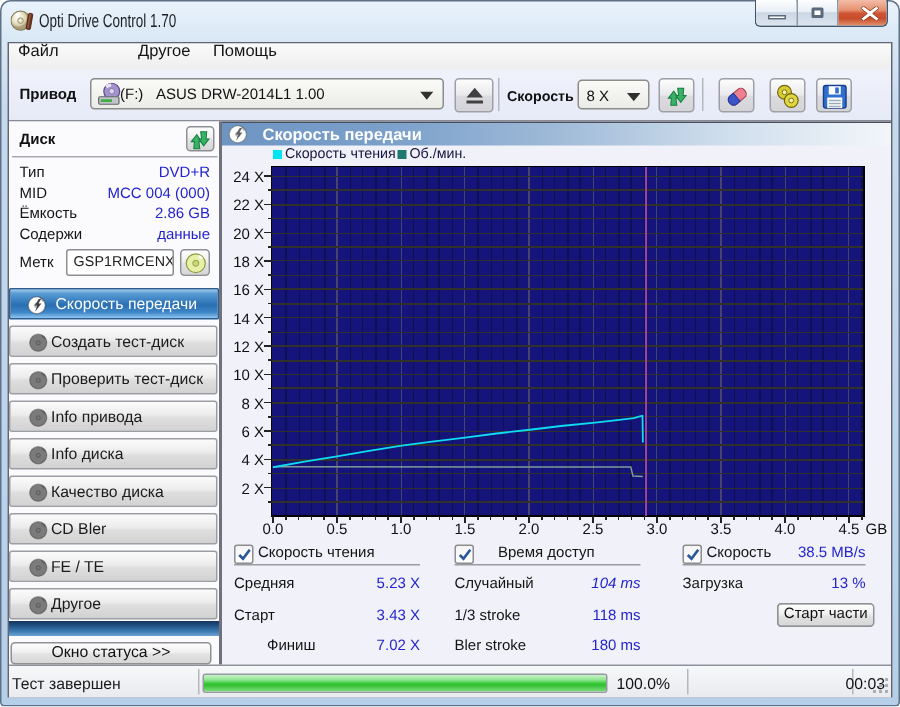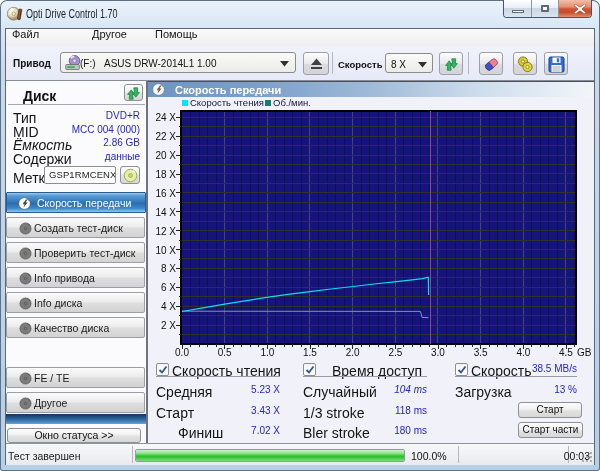--- a/index.html
+++ b/index.html
@@ -6,21 +6,21 @@
  background:linear-gradient(180deg,#eaf3fb 0%,#d8e7f5 6%,#c6daee 15%,#bdd4ec 55%,#b5cfe9 100%);
  border-radius:7px 7px 3px 3px;box-shadow:inset 0 0 0 1px #5f7186;}
 .abs{position:absolute;}
 .navbtn{position:absolute;left:6px;width:139px;height:21px;border:1px solid #9b9ea3;border-radius:2px;
  background:linear-gradient(180deg,#fbfbfb 0%,#ececec 45%,#dedede 55%,#d2d2d2 100%);}
 .navbtn span{position:absolute;left:27px;top:4px;font-size:10.5px;color:#1b1b1b;white-space:nowrap;}
 .btn{position:absolute;border:1px solid #8e9094;border-radius:3px;
  background:linear-gradient(180deg,#fdfdfd 0%,#f0f0f0 45%,#e2e2e2 55%,#d7d7d7 100%);}
 .tbbtn{position:absolute;top:52px;width:24px;height:23px;border:1px solid #9da0a6;border-radius:3px;
  background:linear-gradient(180deg,#fdfdfd,#e9e9ec 50%,#dcdce0 52%,#d3d3d8);}
-.cell{position:absolute;font-size:14px;color:#141414;white-space:nowrap;}
+.cell{position:absolute;font-size:10px;color:#141414;white-space:nowrap;}
 .val{position:absolute;font-size:10px;color:#2424cd;white-space:nowrap;text-align:right;}
 </style></head><body>
 <div id="win">
 
 <svg class="abs" style="left:7px;top:6px" width="16" height="16" viewBox="0 0 18 17">
 <defs>
         <radialGradient id="cdg" cx="38%" cy="35%">
           <stop offset="0%" stop-color="#ffffff"></stop>
           <stop offset="45%" stop-color="#f2ecd2"></stop>
           <stop offset="80%" stop-color="#d8d0ae"></stop>
@@ -46,21 +46,21 @@
  <svg style="position:absolute;left:15px;top:4px" width="12" height="10" viewBox="0 0 12 10">
           <path d="M1.6 0 L6 3.2 L10.4 0 L12 1.6 L7.8 5 L12 8.4 L10.4 10 L6 6.8 L1.6 10 L0 8.4 L4.2 5 L0 1.6 Z" fill="#ffffff" stroke="#8d351c" stroke-width="0.6"></path>
         </svg>
       </div>
 </div>
 <div class="abs" style="left:5px;top:28px;width:590px;height:437px;background:#f1f1f9;border:1px solid #606672;"></div>
 <div class="abs" style="left:6px;top:29px;width:588px;height:17px;background:linear-gradient(180deg,#fafafa,#eeeeee);"></div>
 <div class="abs" style="left:12px;top:27.5px;font-size:11px;color:#141414;white-space:nowrap;">Файл</div>
 <div class="abs" style="left:50px;top:27.5px;font-size:11px;color:#141414;white-space:nowrap;margin-top:36px;">Тесты</div>
 <div class="abs" style="left:92px;top:27.5px;font-size:11px;color:#141414;white-space:nowrap;">Другое</div>
-<div class="abs" style="left:142px;top:27.5px;font-size:11px;color:#141414;white-space:nowrap;margin-left:13px;">Помощь</div>
+<div class="abs" style="left:142px;top:27.5px;font-size:11px;color:#141414;white-space:nowrap;">Помощь</div>
 <div class="abs" style="left:6px;top:46px;width:588px;height:35px;background:linear-gradient(180deg,#f0f2fb,#e6eaf7);border-bottom:1px solid #888c99;"></div>
 <div class="abs" style="left:13px;top:58px;font-size:10px;font-weight:bold;color:#111;">Привод</div>
 <div class="abs" style="left:60px;top:52px;width:236px;height:21px;border:1px solid #8a8d8a;border-radius:3px;background:linear-gradient(180deg,#fafaf8,#ebebe7);">
 <svg style="position:absolute;left:4px;top:2px" width="17" height="16" viewBox="0 0 17 16">
 <circle cx="9.5" cy="5.8" r="5.3" fill="#a393cc" stroke="#5d4a85" stroke-width="0.8"></circle>
 <circle cx="9.5" cy="5.8" r="1.8" fill="#ded6ee" stroke="#7a68a5" stroke-width="0.5"></circle>
 <path d="M5.0 2.2 A5.6 5.6 0 0 1 9.0 0.6 L9.2 2.6 A3.8 3.8 0 0 0 6.6 3.8 Z" fill="#e8e2f6"></path>
 <rect x="0.8" y="9.5" width="13.5" height="5" rx="0.8" fill="#c0c4c8" stroke="#62676d" stroke-width="0.8"></rect>
 <rect x="2.2" y="11.2" width="7.5" height="1.8" fill="#3fae46"></rect>
       </svg>
@@ -113,33 +113,33 @@
 <rect x="4.5" y="1.5" width="8" height="5.5" fill="#ffffff"></rect>
         <rect x="8.8" y="2.3" width="2.4" height="4" fill="#2f6fd0"></rect>
 <rect x="3.5" y="9" width="10" height="7" fill="#ffffff"></rect>
 <rect x="4.5" y="10.5" width="8" height="1" fill="#9ab"></rect>
         <rect x="4.5" y="12.5" width="8" height="1" fill="#9ab"></rect>
         <rect x="4.5" y="14.5" width="8" height="1" fill="#9ab"></rect>
 </svg>
     </div>
 <div class="abs" style="left:6px;top:81px;width:140px;height:362px;background:#fbfbfe;"></div>
 <div class="abs" style="left:146px;top:81px;width:2px;height:362px;background:#6f727d;"></div>
-<div class="abs" style="left:23px;top:88px;font-size:14px;font-weight:bold;color:#111;">Диск</div>
+<div class="abs" style="left:13px;top:88px;font-size:10px;font-weight:bold;color:#111;">Диск</div>
 <div class="btn" style="left:124px;top:84px;width:19px;height:17px;">
       <svg style="position:absolute;left:1px;top:1px" width="15" height="15" viewBox="0 0 15 15">
         <path d="M1.6 8.4 L5.2 3.8 L8.4 8.4 L6.6 8.4 L7.2 13.2 L3.2 13.2 L3.6 8.4 Z" fill="#3bb168" stroke="#14803e" stroke-width="0.7"></path>
         <path d="M13.4 6.6 L9.8 11.2 L6.6 6.6 L8.4 6.6 L7.8 1.8 L11.8 1.8 L11.4 6.6 Z" fill="#3bb168" stroke="#14803e" stroke-width="0.7"></path>
       </svg>
     </div>
 <div class="abs" style="left:8px;top:104px;width:137px;height:1px;background:#a9a9b2;"></div>
 <div class="cell" style="left:13px;top:110px;">Тип</div>
 <div class="val" style="left:40px;top:110px;width:100px;">DVD+R</div>
 <div class="cell" style="left:13px;top:124px;">MID</div>
 <div class="val" style="left:40px;top:124px;width:100px;">MCC 004 (000)</div>
-<div class="cell" style="left:13px;top:136.6px;font-style:italic;">Ёмкость</div>
+<div class="cell" style="left:13px;top:136.6px;">Ёмкость</div>
 <div class="val" style="left:40px;top:136.6px;width:100px;">2.86 GB</div>
 <div class="cell" style="left:13px;top:151px;">Содержи</div>
 <div class="val" style="left:40px;top:151px;width:100px;">данные</div>
 <div class="cell" style="left:13px;top:170px;">Метк</div>
 <div class="abs" style="left:44px;top:166px;width:72px;height:18px;border:1px solid #8a8d92;border-radius:2px;background:#fff;overflow:hidden;">
 <div style="position:absolute;left:4px;top:2px;font-size:9.5px;color:#222;white-space:nowrap;letter-spacing:0.1px;">GSP1RMCENXT</div>
     </div>
 <div class="btn" style="left:120px;top:166px;width:20px;height:18px;">
 <svg style="position:absolute;left:2px;top:1px" width="15" height="15" viewBox="0 0 15 15">
 <circle cx="7.5" cy="7.5" r="6.3" fill="#e8f0a8" stroke="#8a9a40" stroke-width="0.8"></circle>
@@ -195,20 +195,29 @@
       <span>Info диска</span>
     </div>
 <div class="navbtn" style="top:317px;">
       <svg style="position:absolute;left:12px;top:4px" width="13" height="13" viewBox="0 0 13 13">
         <circle cx="6.5" cy="6.5" r="5.7" fill="#7b7b7b" stroke="#3a3a3a" stroke-opacity="0.45" stroke-width="0.8"></circle>
         <circle cx="6.5" cy="6.5" r="1.7" fill="#3a3a3a" fill-opacity="0.38"></circle>
         <circle cx="6.5" cy="6.5" r="0.8" fill="#7b7b7b"></circle>
         <path d="M11.8 3.5 A6 6 0 0 0 8.2 0.9 L8.7 2.5 A4.4 4.4 0 0 1 10.4 4.3 Z" fill="#3a3a3a" fill-opacity="0.35"></path>
       </svg>
       <span>Качество диска</span>
+    </div>
+<div class="navbtn" style="top:342px;">
+      <svg style="position:absolute;left:12px;top:4px" width="13" height="13" viewBox="0 0 13 13">
+        <circle cx="6.5" cy="6.5" r="5.7" fill="#7b7b7b" stroke="#3a3a3a" stroke-opacity="0.45" stroke-width="0.8"></circle>
+        <circle cx="6.5" cy="6.5" r="1.7" fill="#3a3a3a" fill-opacity="0.38"></circle>
+        <circle cx="6.5" cy="6.5" r="0.8" fill="#7b7b7b"></circle>
+        <path d="M11.8 3.5 A6 6 0 0 0 8.2 0.9 L8.7 2.5 A4.4 4.4 0 0 1 10.4 4.3 Z" fill="#3a3a3a" fill-opacity="0.35"></path>
+      </svg>
+      <span>CD Bler</span>
     </div>
 <div class="navbtn" style="top:367px;">
       <svg style="position:absolute;left:12px;top:4px" width="13" height="13" viewBox="0 0 13 13">
         <circle cx="6.5" cy="6.5" r="5.7" fill="#7b7b7b" stroke="#3a3a3a" stroke-opacity="0.45" stroke-width="0.8"></circle>
         <circle cx="6.5" cy="6.5" r="1.7" fill="#3a3a3a" fill-opacity="0.38"></circle>
         <circle cx="6.5" cy="6.5" r="0.8" fill="#7b7b7b"></circle>
         <path d="M11.8 3.5 A6 6 0 0 0 8.2 0.9 L8.7 2.5 A4.4 4.4 0 0 1 10.4 4.3 Z" fill="#3a3a3a" fill-opacity="0.35"></path>
       </svg>
       <span>FE / TE</span>
     </div>
@@ -444,21 +453,21 @@
 <div class="val" style="left:347px;top:404.8px;width:80px;">118 ms</div>
 <div class="cell" style="left:156px;top:424.9px;margin-left:22px;">Финиш</div>
 <div class="val" style="left:200px;top:424.9px;width:80px;">7.02 X</div>
 <div class="cell" style="left:303px;top:424.9px;">Bler stroke</div>
 <div class="val" style="left:347px;top:424.9px;width:80px;">180 ms</div>
 <div class="cell" style="left:455px;top:384px;">Загрузка</div>
 <div class="val" style="left:497px;top:384px;width:80px;">13 %</div>
 <div class="btn" style="left:518px;top:402px;width:64px;height:16px;">
       <div style="position:absolute;width:100%;top:1px;text-align:center;font-size:10px;color:#111;">Старт</div>
     </div>
-<div class="btn" style="left:518px;top:422px;width:65px;height:16px;">
+<div class="btn" style="left:518px;top:402px;width:65px;height:16px;">
       <div style="position:absolute;width:100%;top:1px;text-align:center;font-size:10px;color:#111;">Старт части</div>
     </div>
 <div class="abs" style="left:6px;top:443px;width:588px;height:22px;background:linear-gradient(180deg,#f7f8fa,#e8eaee);border-top:1px solid #8f939c;"></div>
 <div class="abs" style="left:8px;top:450px;font-size:10.5px;color:#1a1a1a;">Тест завершен</div>
 <div class="abs" style="left:132px;top:446px;width:1px;height:17px;background:#b4b7be;"></div>
 <div class="abs" style="left:458px;top:446px;width:1px;height:17px;background:#b4b7be;"></div>
 <div class="abs" style="left:568px;top:446px;width:1px;height:17px;background:#b4b7be;"></div>
 <div class="abs" style="left:135px;top:449px;width:270px;height:13px;border:1px solid #969aa0;border-radius:2px;overflow:hidden;">
 <div style="position:absolute;left:0;top:0;width:100%;height:100%;background:linear-gradient(180deg,#c9f2c9 0%,#8fe48f 30%,#41cd41 48%,#2fbe2f 60%,#7ddc7d 100%);"></div>
     </div>

